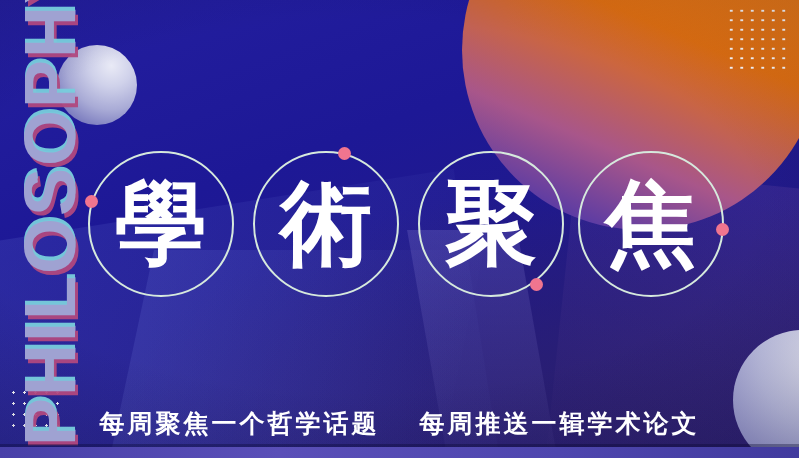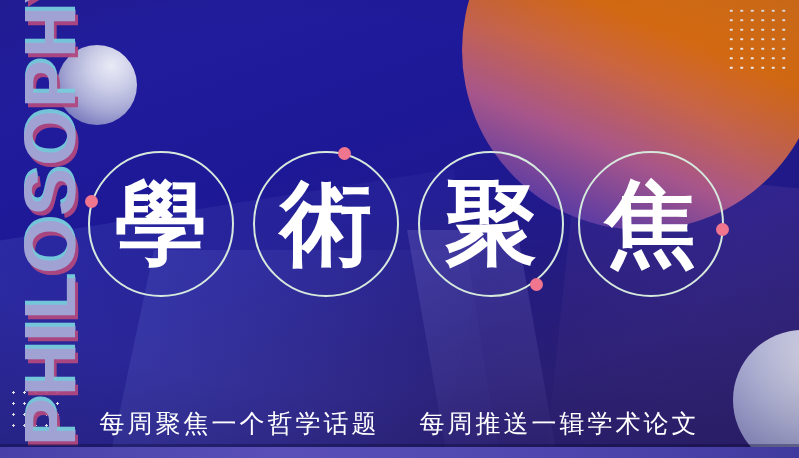--- a/index.html
+++ b/index.html
@@ -195,21 +195,21 @@
   #cc3 .dot { left: 136px; top: 70px; }
 
   
   .tagline {
     position: absolute;
     left: 0;
     right: 0;
     bottom: 18px;
     text-align: center;
     font-family: "Liberation Sans", "DejaVu Sans", sans-serif;
-    font-weight: normal;
+    font-weight: bold;
     font-size: 25px;
     letter-spacing: 3px;
     color: #ffffff;
     white-space: nowrap;
   }
   .tagline .gap { display: inline-block; width: 20px; }
 
   .bottom-bar {
     position: absolute;
     left: 0;

